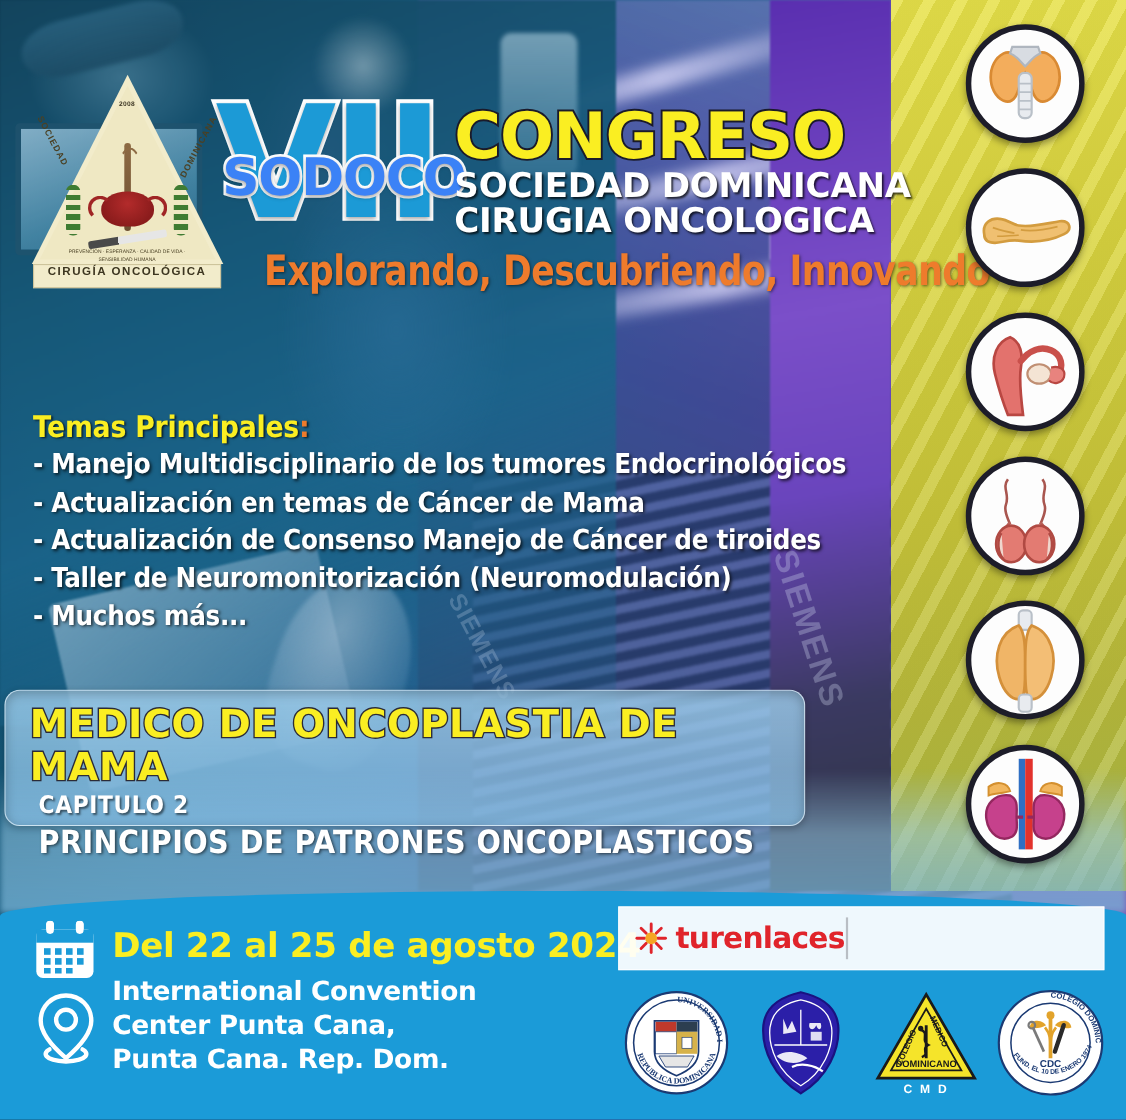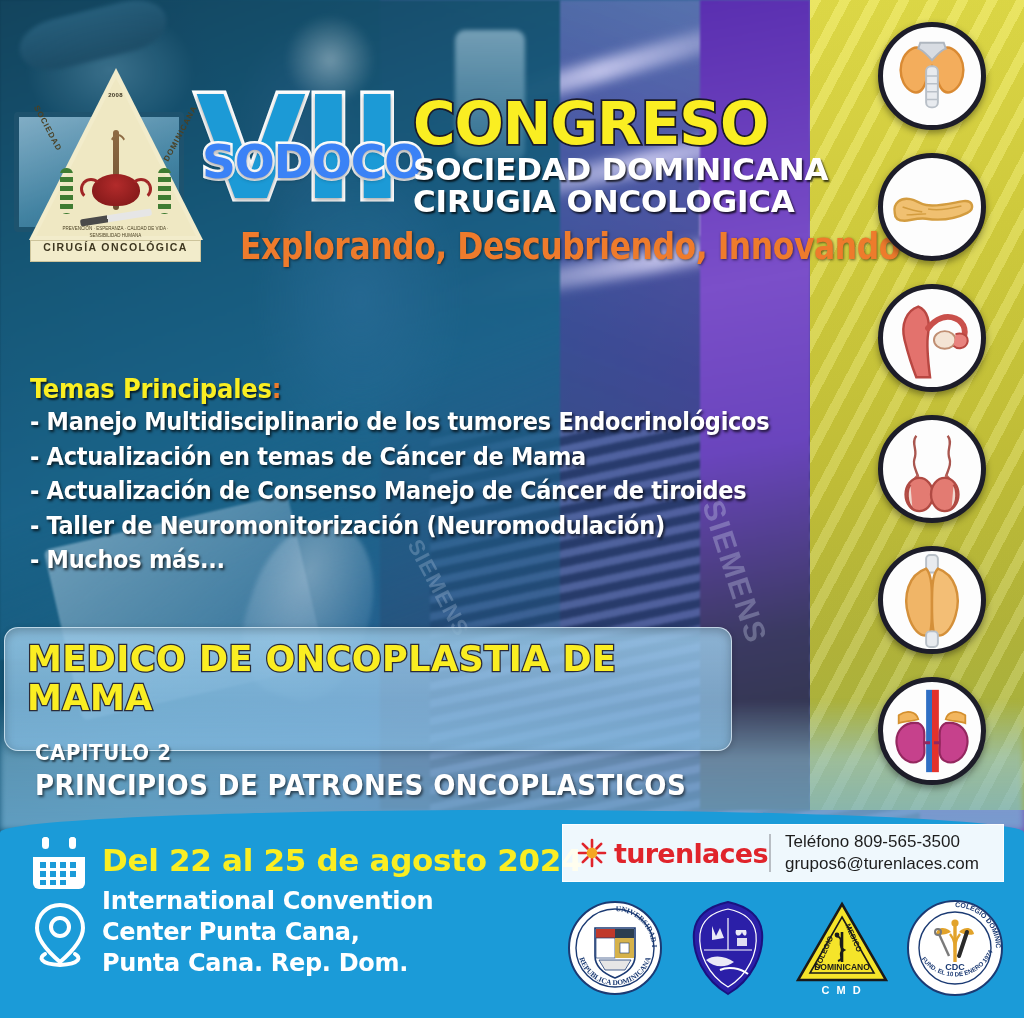--- a/index.html
+++ b/index.html
@@ -286,21 +286,21 @@
     box-shadow: 0 3px 10px rgba(0,0,0,.25) inset, 0 2px 6px rgba(0,0,0,.2);
     padding: 12px 0 0 22px;
   }
   .workshop-title {
     font: 900 35px/39px "DejaVu Sans", sans-serif;
     color: #FAEE22; letter-spacing: .5px;
     -webkit-text-stroke: 2.5px #2b2b38;
     paint-order: stroke fill;
   }
   .workshop-chapter {
-    margin-top: 22px; margin-left: 8px;
+    margin-top: 2px; margin-left: 8px;
     font: bold 22px/25px "DejaVu Sans Condensed", "DejaVu Sans", sans-serif;
     color: #ffffff; letter-spacing: .6px;
     text-shadow: 1.5px 1.5px 2px rgba(0,0,0,.55);
   }
   .workshop-subtitle {
     margin-top: 4px; margin-left: 8px;
     font: bold 29px/32px "DejaVu Sans Condensed", "DejaVu Sans", sans-serif;
     color: #ffffff; letter-spacing: .4px;
     text-shadow: 1.5px 1.5px 3px rgba(0,0,0,.6);
   }
@@ -555,24 +555,20 @@
                   <line x1="19.5" y1="19.5" x2="24.2" y2="24.2"></line>
               <line x1="24.2" y1="5.8" x2="19.5" y2="10.5"></line>
                   <line x1="10.5" y1="19.5" x2="5.8" y2="24.2"></line>
             </g>
             <circle cx="15" cy="15" r="5.4" fill="#F5A623"></circle>
           </svg>
         </div>
         <div class="turen-word">turenlaces</div>
       </div>
       <div class="contact-divider"></div>
-      <div class="contact-lines">
-        <div>Teléfono 809-565-3500</div>
-        <div>grupos6@turenlaces.com</div>
-      </div>
     </div>
 
     <div class="sponsors">
 
       <div class="sponsor">
         <svg viewBox="0 0 100 100">
           <circle cx="50" cy="50" r="46" fill="#ffffff" stroke="#1B3A73" stroke-width="2"></circle>
           <circle cx="50" cy="50" r="39" fill="#ffffff" stroke="#1B3A73" stroke-width="1.4"></circle>
           <path id="uniTop" d="M50 13 A37 37 0 0 1 87 50" fill="none"></path>
           <path id="uniBot" d="M13 50 A37 37 0 0 0 87 50" fill="none"></path>

